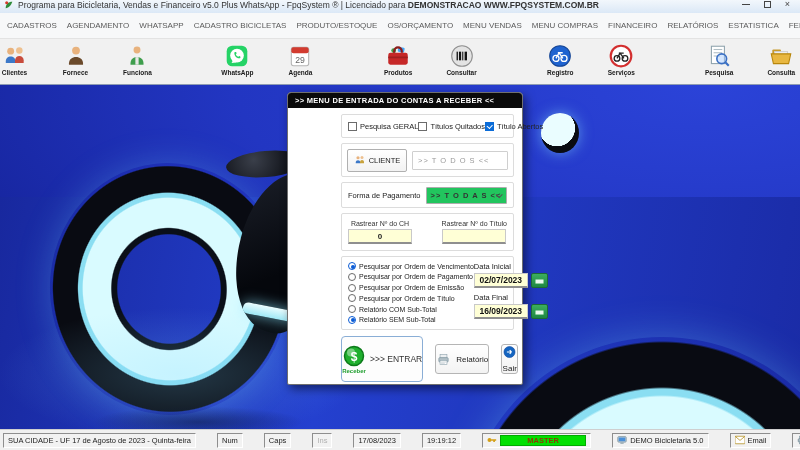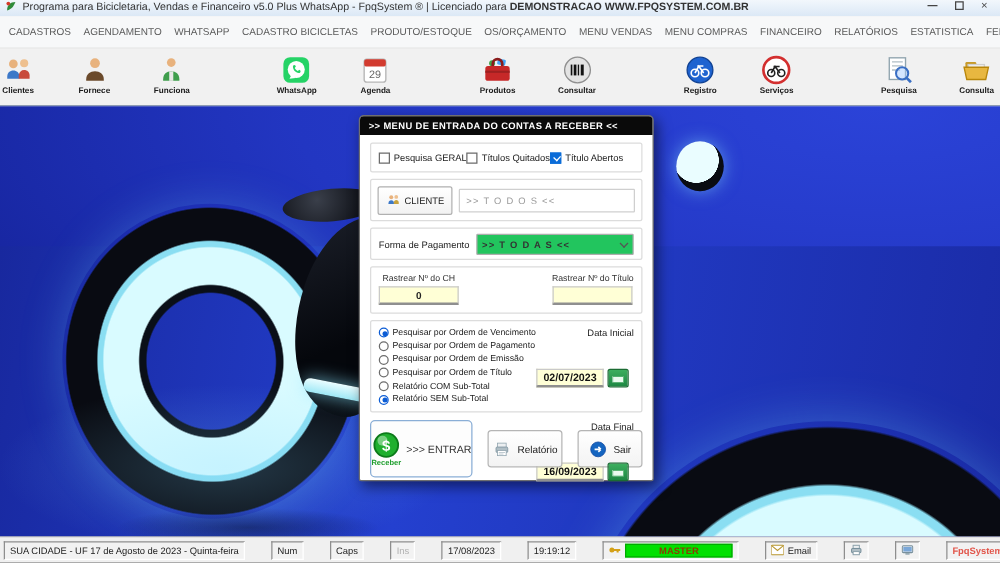--- a/index.html
+++ b/index.html
@@ -24,21 +24,21 @@
   
   .toolbar { height:46px; background:#f1f1f1; border-bottom:1px solid #8d9bb3; display:flex; align-items:stretch; padding:1px 1px 0 1px; flex:0 0 auto;gap:34px; }
   .tb-item { width:31px; display:flex; flex-direction:column; align-items:center; padding-top:2px; cursor:default; }
   .tb-item .ic { width:27px; height:27px; display:flex; align-items:center; justify-content:center; }
   .tb-item .ic svg { width:26px; height:26px; }
   .tb-item .lbl { font-size:6.5px; font-weight:700; color:#1a1a1a; white-space:nowrap; line-height:8px; }
   .tb-sep { width:1px; background:#c3c3c3; margin:2px 1px; }
 
   
   .scene { position:relative; flex:1 1 auto; overflow:hidden;
-    background:radial-gradient(130% 120% at 88% 0%, #2b43d8 0%, #2236c2 45%, #16249c 78%, #0d1768 100%);text-align:right; }
+    background:radial-gradient(130% 120% at 88% 0%, #2b43d8 0%, #2236c2 45%, #16249c 78%, #0d1768 100%); }
   .scene::before { content:""; position:absolute; left:0; right:0; top:112px; bottom:0;
     background:linear-gradient(100deg, #18289e 0%, #2440cf 42%, #1a2ba6 100%); }
   .scene::after { content:""; position:absolute; left:-80px; bottom:-40px; width:520px; height:190px;
     background:radial-gradient(closest-side, rgba(130,215,255,0.22), rgba(130,215,255,0) 70%); }
   .wheel { position:absolute; border-radius:50%; }
   .wheel-rear { left:50px; top:78px; width:238px; height:252px; transform:rotate(-6deg);
     background:radial-gradient(closest-side, rgba(0,0,0,0) 0 43%, #0a0f18 44% 48%, #d9fbff 49% 72%, #8adef2 73% 76%, #090b12 77% 97%, rgba(9,11,18,0) 98%);
     box-shadow:0 0 34px rgba(120,220,255,0.25); }
   .wheel-front { left:462px; top:252px; width:400px; height:400px;
     background:radial-gradient(closest-side, rgba(0,0,0,0) 0 46%, #0a0f18 47% 50%, #d9fbff 51% 70%, #8adef2 71% 74%, #090b12 75% 97%, rgba(9,11,18,0) 98%);
@@ -52,21 +52,21 @@
   .bike-handle { position:absolute; left:541px; top:28px; width:38px; height:40px; border-radius:50%;
     background:radial-gradient(circle at 42% 38%, #eafdff 0 54%, #0a0c12 55% 100%); box-shadow:0 0 14px rgba(140,230,255,0.5); }
   .bike-shadow { position:absolute; left:58px; top:316px; width:280px; height:42px; border-radius:50%;
     background:radial-gradient(closest-side, rgba(2,8,38,0.5), rgba(2,8,38,0) 75%); }
 
   
   .dialog { position:absolute; left:287px; top:7px; width:236px; height:293px; background:#fff;
     border:1px solid #6f6f6f; border-radius:4px 4px 2px 2px; box-shadow:3px 4px 10px rgba(0,0,10,0.5); z-index:10; display:flex; flex-direction:column; }
   .dlg-title { height:15px; background:#0a0a0a; border-radius:3px 3px 0 0; color:#fff; font-size:7.5px; font-weight:700;
     display:flex; align-items:center; padding-left:7px; letter-spacing:0.3px; flex:0 0 auto; }
-  .dlg-body { flex:1; padding:6px 8px 6px 8px; display:flex; flex-direction:column; }
+  .dlg-body { flex:1; padding:6px 8px 6px 8px; display:flex; flex-direction:column;margin-left:45px; }
   .grp { border:1px solid #dcdcdc; border-radius:2px; }
 
   .grp-checks { height:24px; display:flex; align-items:center; padding:0 6px; gap:0; margin-bottom:5px; }
   .chk { display:flex; align-items:center; gap:3px; flex:1; }
   .chk .box { width:9px; height:9px; border:1px solid #6b6b6b; background:#fff; position:relative; flex:0 0 auto; }
   .chk.checked .box { background:#0b6cd8; border-color:#0b6cd8; }
   .chk.checked .box::after { content:""; position:absolute; left:1.5px; top:1px; width:4px; height:2.5px;
     border-left:1.5px solid #fff; border-bottom:1.5px solid #fff; transform:rotate(-48deg); }
   .chk .clabel { font-size:7.5px; color:#222; white-space:nowrap; }
 
@@ -90,41 +90,41 @@
     font-size:8px; font-weight:700; color:#222; display:flex; align-items:center; padding:0 4px; }
   .ras-center { justify-content:center; } .ras-right { justify-content:flex-end; }
 
   .grp-radios { height:74px; display:flex; padding:4px 6px; margin-bottom:6px; }
   .radio-col { flex:1; display:flex; flex-direction:column; justify-content:space-between; }
   .rad { display:flex; align-items:center; gap:3px; height:10px; cursor:pointer; }
   .rad .rb { width:8px; height:8px; border:1px solid #6b6b6b; border-radius:50%; background:#fff; position:relative; flex:0 0 auto; }
   .rad.sel .rb { border-color:#0b5cd5; }
   .rad.sel .rb::after { content:""; position:absolute; left:1.5px; top:1.5px; width:4px; height:4px; border-radius:50%; background:#0b5cd5; }
   .rad .rlabel { font-size:7px; color:#222; white-space:nowrap; }
-  .date-col { width:78px; display:flex; flex-direction:column; padding-top:1px;gap:22px; }
+  .date-col { width:78px; display:flex; flex-direction:column; padding-top:1px; }
   .date-label { font-size:7.5px; color:#222; margin-bottom:2px; }
   .date-row { display:flex; align-items:center; gap:3px; margin-bottom:5px; }
   .date-field { width:54px; height:15px; background:#ffffd6; border:1px solid #c9c9c9; border-bottom:2px solid #8f8f8f;
     font-size:8.5px; font-weight:700; color:#111; display:flex; align-items:center; justify-content:center; }
   .cal-btn { width:17px; height:15px; border:1px solid #1b6b33; border-radius:2px; background:linear-gradient(#3cae5e,#1e8743);
     position:relative; cursor:pointer; }
   .cal-btn::after { content:""; position:absolute; left:3px; top:5px; right:3px; bottom:3px; background:#eafaef;
     box-shadow:inset 0 0 0 0.5px #2e9e4f; }
 
   .btn-row { display:flex; align-items:center; flex:1; }
   .btn-entrar { width:88px; height:46px; border:1px solid #8aaed6; border-radius:4px; background:#fdfdfd;
     display:flex; align-items:center; justify-content:center; gap:4px; cursor:pointer; }
   .entrar-icowrap { display:flex; flex-direction:column; align-items:center; }
   .entrar-icowrap svg { width:24px; height:24px; }
   .entrar-cap { font-size:6px; font-weight:700; color:#1f9e2e; line-height:7px; }
   .entrar-text { font-size:8.5px; color:#333; white-space:nowrap; }
   .btn-mid { height:30px; border:1px solid #b5b5b5; border-radius:3px; background:linear-gradient(#fff,#f3f3f3);
     display:flex; align-items:center; justify-content:center; gap:5px; font-size:8px; color:#222; cursor:pointer; }
   .btn-relatorio { width:66px; margin-left:12px; }
-  .btn-sair { width:58px; margin-left:12px; }
+  .btn-sair { width:58px; margin-left:12px;flex-direction:column; }
   .btn-mid svg { width:15px; height:15px; }
 
   
   .statusbar { height:21px; background:#f0f0f0; border-top:1px solid #cfcfcf; display:flex; align-items:center; gap:21px; padding:0 3px; flex:0 0 auto; }
   .sb-panel { height:15px; border:1px solid; border-color:#8e8e8e #ffffff #ffffff #8e8e8e; background:#f2f2f2;
     display:flex; align-items:center; justify-content:center; font-size:7.5px; color:#222; padding:0 4px; white-space:nowrap; }
   .sb-loc { flex:1; justify-content:flex-start; }
   .sb-ins { color:#b0b0b0; }
   .sb-master-box { background:#00e000; border:1px solid #0a0; width:86px; height:11px; display:flex; align-items:center; justify-content:center;
     font-size:7.5px; font-weight:700; color:#8a3c00; margin-left:3px; }
@@ -604,20 +604,28 @@
     <span class="sb-panel">17/08/2023</span>
     <span class="sb-panel">19:19:12</span>
     <span class="sb-panel">
       <svg viewBox="0 0 12 12">
           <circle cx="3" cy="6" r="2.4" fill="#d4a017"></circle>
           <path d="M5 5h6v2H9.5v1.5h-2V7H5z" fill="#d4a017"></path>
         </svg>
       <span class="sb-master-box">MASTER</span>
     </span>
     <span class="sb-panel sb-gap">
+      <svg viewBox="0 0 12 12">
+          <rect x="1" y="2" width="10" height="6.5" rx="1" fill="#cfd8dc" stroke="#78909c"></rect>
+          <rect x="2" y="3" width="8" height="4.5" fill="#4a90d9"></rect>
+          <rect x="4" y="9" width="4" height="1.5" fill="#90a4ae"></rect>
+        </svg>
+      <span>DEMO Bicicletaria 5.0</span>
+    </span>
+    <span class="sb-panel sb-gap">
       <svg viewBox="0 0 12 9">
           <rect width="12" height="9" rx="1" fill="#fff" stroke="#b8962e"></rect>
           <path d="M0 0l6 5 6-5" stroke="#b8962e" fill="none"></path>
         </svg>
       <span>Email</span>
     </span>
     <span class="sb-panel">
       <svg viewBox="0 0 12 12">
           <rect x="3" y="1.5" width="6" height="3" fill="#eceff1" stroke="#90a4ae"></rect>
           <rect x="1.5" y="4.5" width="9" height="4" rx="1" fill="#b0bec5" stroke="#78909c"></rect>

